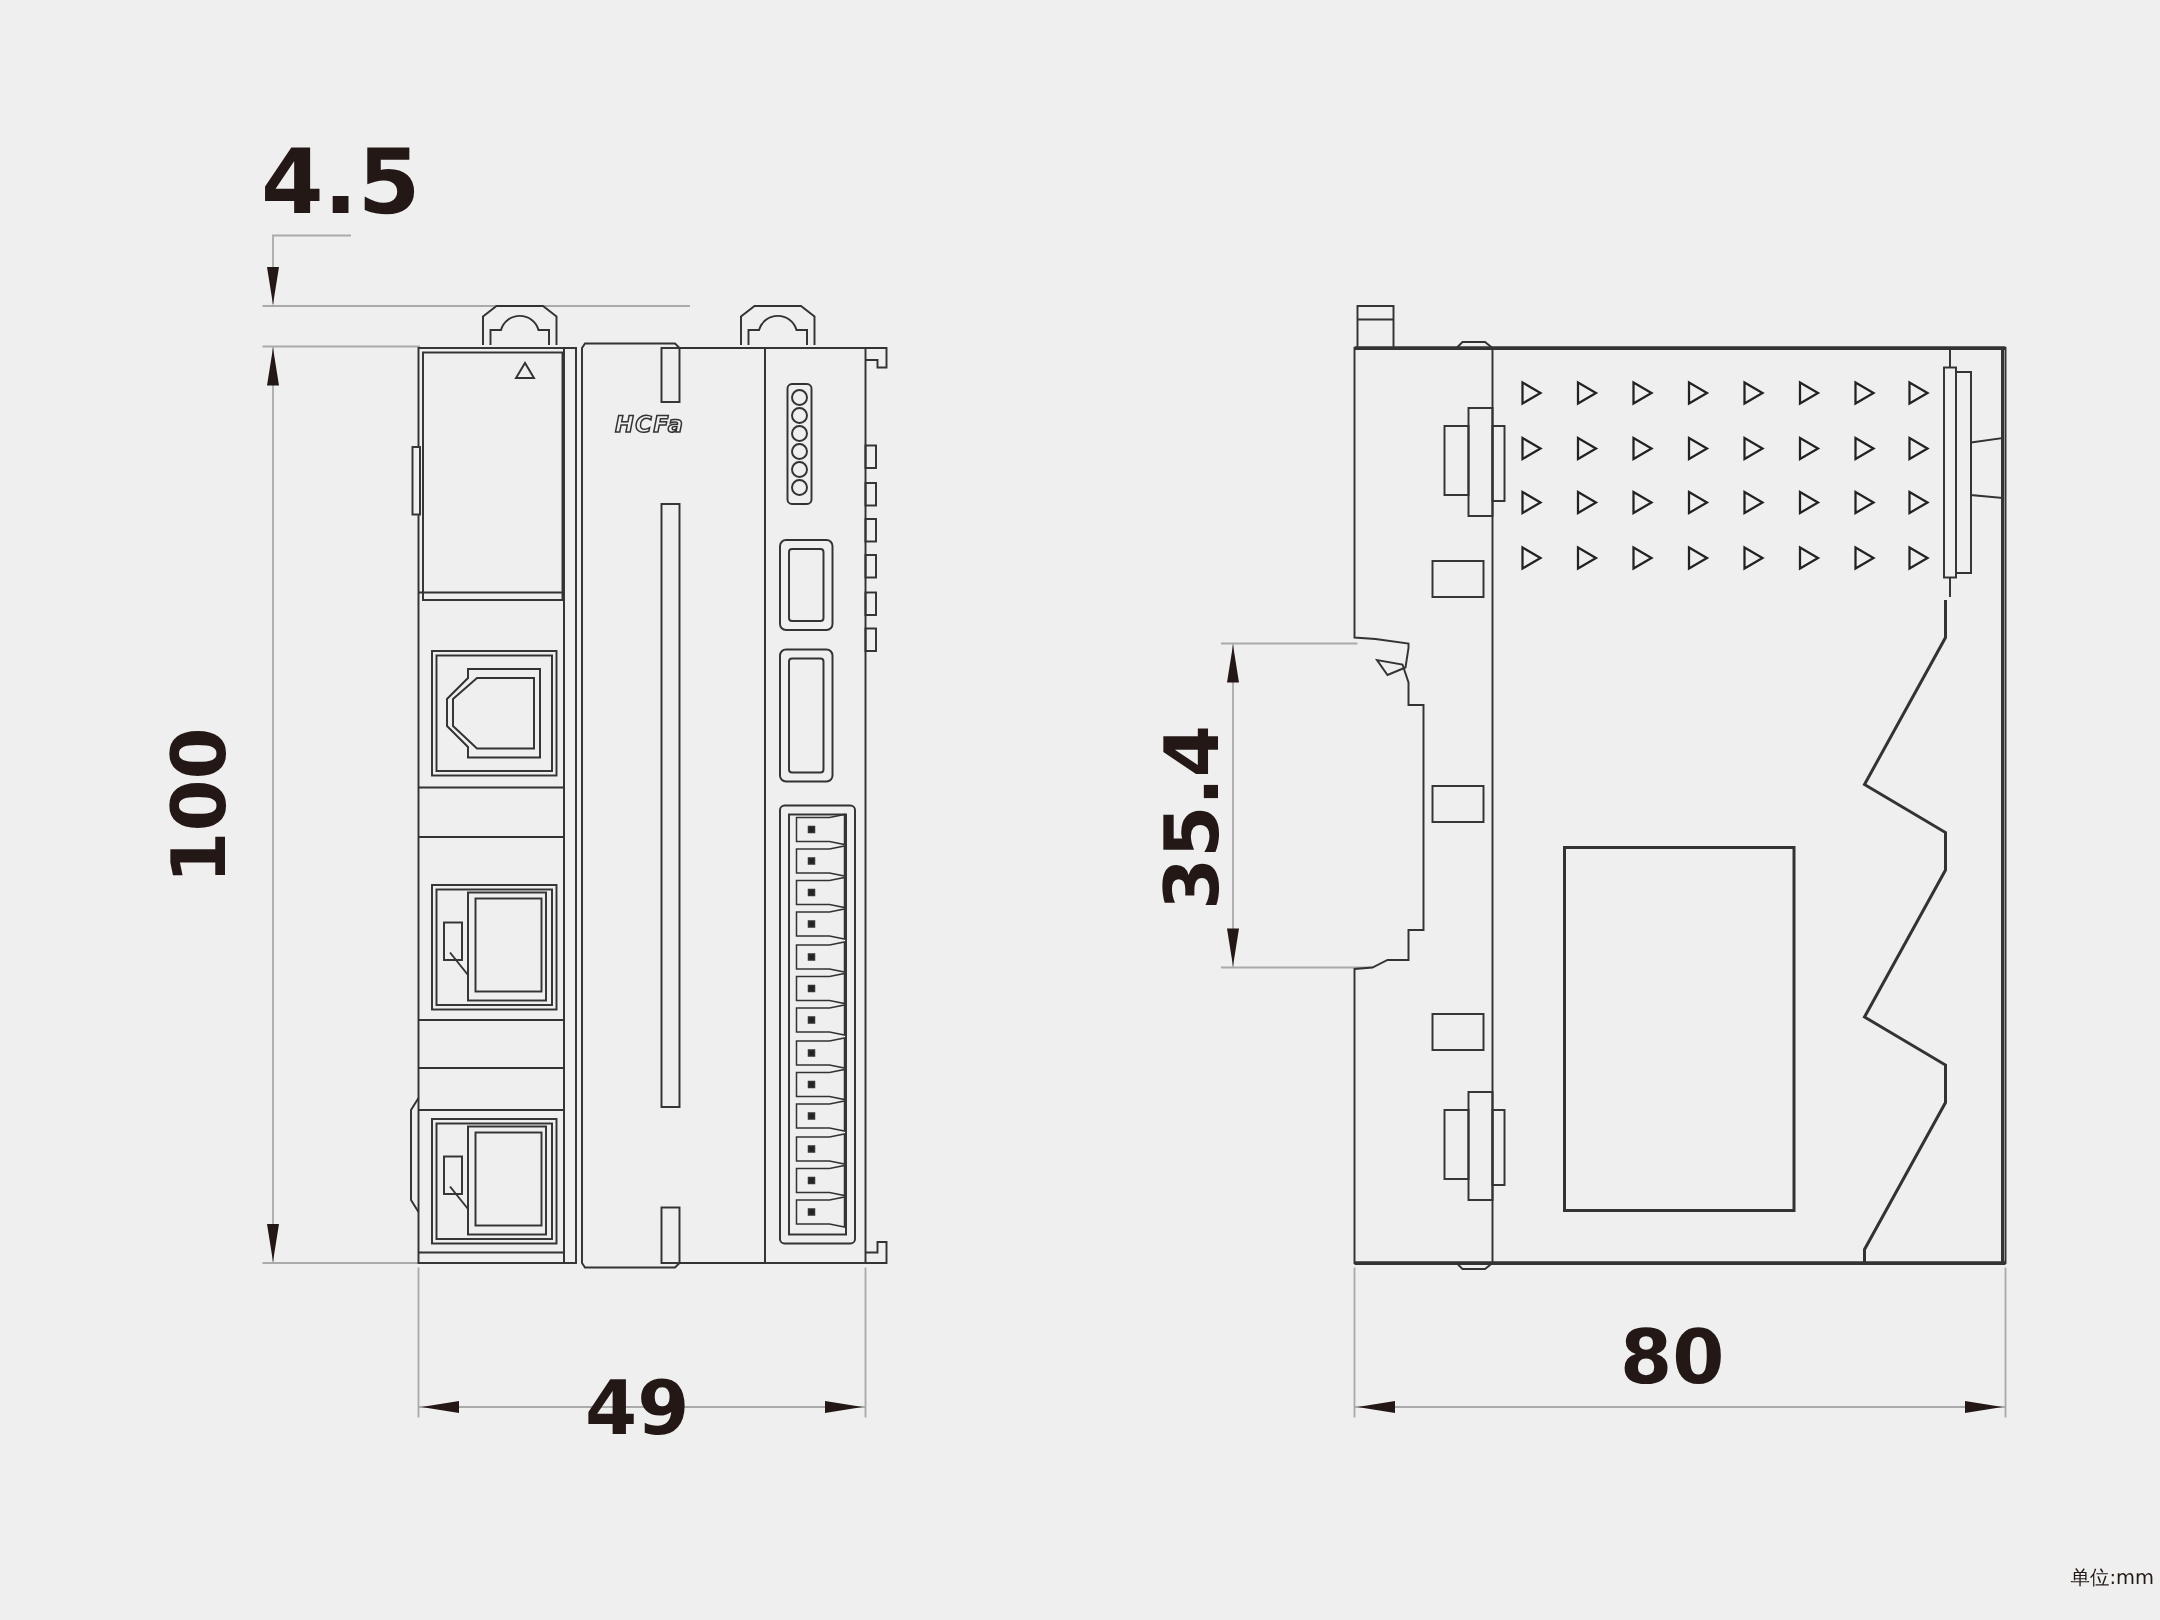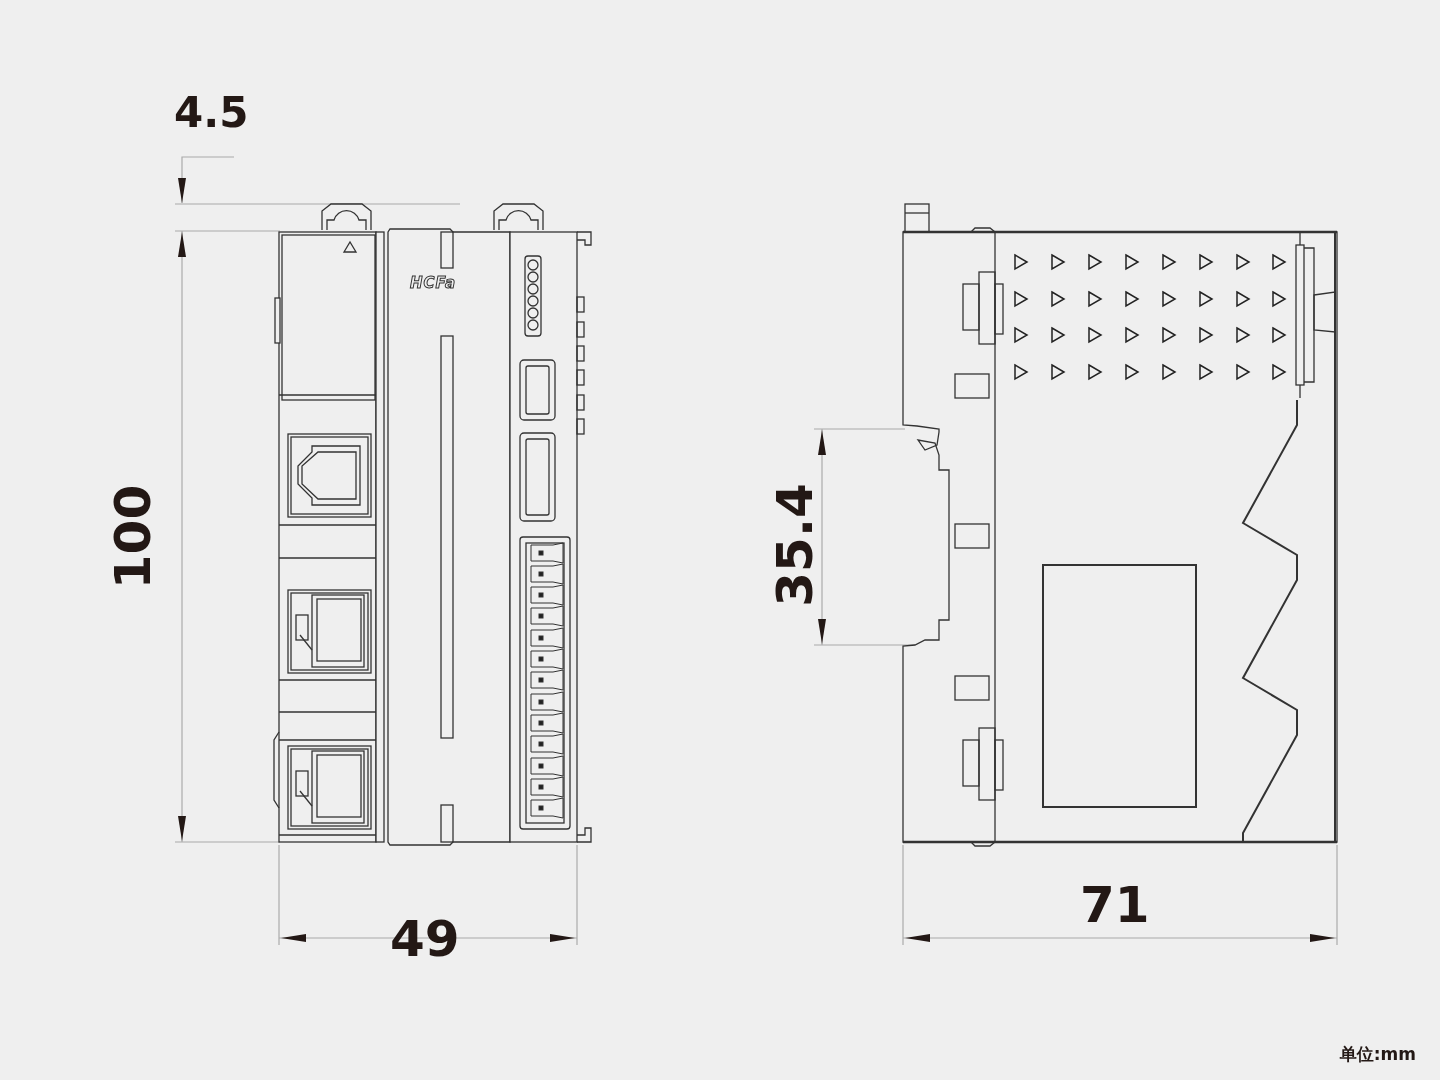--- a/index.html
+++ b/index.html
@@ -1,26 +1,26 @@
 <!DOCTYPE html>
 <html><head>
 <meta charset="utf-8">
 <style>
   html, body { margin: 0; padding: 0; background: #efefef; }
   body { width: 1440px; height: 1080px; position: relative; overflow: hidden;
          font-family: "DejaVu Sans", "Liberation Sans", sans-serif; }
   #canvas { position: absolute; left: 0; top: 0; width: 1440px; height: 1080px; }
   .dim-text { position: absolute; font-weight: bold; color: #231815;
               font-family: "DejaVu Sans", sans-serif; letter-spacing: 0px; line-height: 1; }
-  #dim-top-label { left: 174px; top: 92px; font-size: 42px; }
+  #dim-top-label { left: 174px; top: 92px; font-size: 60px; }
   #dim-height-label { left: 78px; top: 512px; font-size: 50px; transform: rotate(-90deg); transform-origin: center; width: 110px; text-align: center; }
   #dim-rail-label { left: 730px; top: 520px; font-size: 50px; transform: rotate(-90deg); transform-origin: center; width: 130px; text-align: center; }
   #dim-width-label { left: 390px; top: 880px; font-size: 50px; margin-top: 34px; }
   #dim-depth-label { left: 1080px; top: 880px; font-size: 50px; }
-  #unit-label { right: 24px; top: 1046px; font-size: 17px; font-weight: bold; }
+  #unit-label { right: 4px; top: 1046px; font-size: 13px; font-weight: normal; }
   #logo-text { position: absolute; left: 410px; top: 274px; font-size: 15px; font-style: italic;
                font-weight: bold; color: transparent; -webkit-text-stroke: 1px #333; letter-spacing: 1px; }
 </style>
 </head>
 <body>
 
 <svg id="canvas" viewBox="0 0 1440 1080" xmlns="http://www.w3.org/2000/svg">
   <defs>
     <marker id="arr" viewBox="0 0 10 10" refX="10" refY="5" markerWidth="10" markerHeight="10" orient="auto-start-reverse" markerUnits="userSpaceOnUse">
       <path d="M0,3.5 L10,5 L0,6.5 Z" fill="#231815"></path>
@@ -272,14 +272,14 @@
         <path d="M1273,365 L1285,372 L1273,379 Z"></path>
     </g>
   </g>
 </svg>
 
 <div id="logo-text">HCFa</div>
 <div id="dim-top-label" class="dim-text">4.5</div>
 <div id="dim-height-label" class="dim-text">100</div>
 <div id="dim-width-label" class="dim-text">49</div>
 <div id="dim-rail-label" class="dim-text">35.4</div>
-<div id="dim-depth-label" class="dim-text">71</div>
+<div id="dim-depth-label" class="dim-text">80</div>
 <div id="unit-label" class="dim-text">单位:mm</div>
 
 </body></html>

